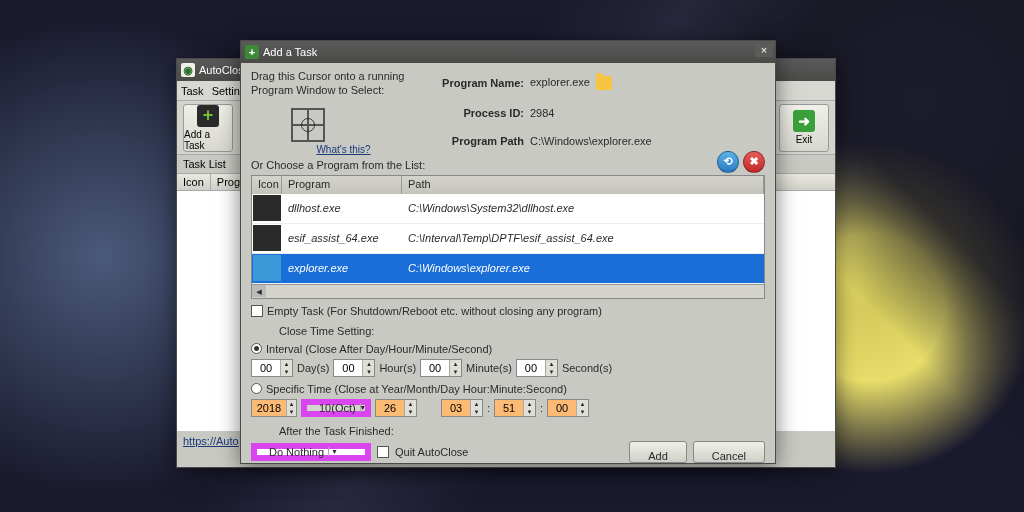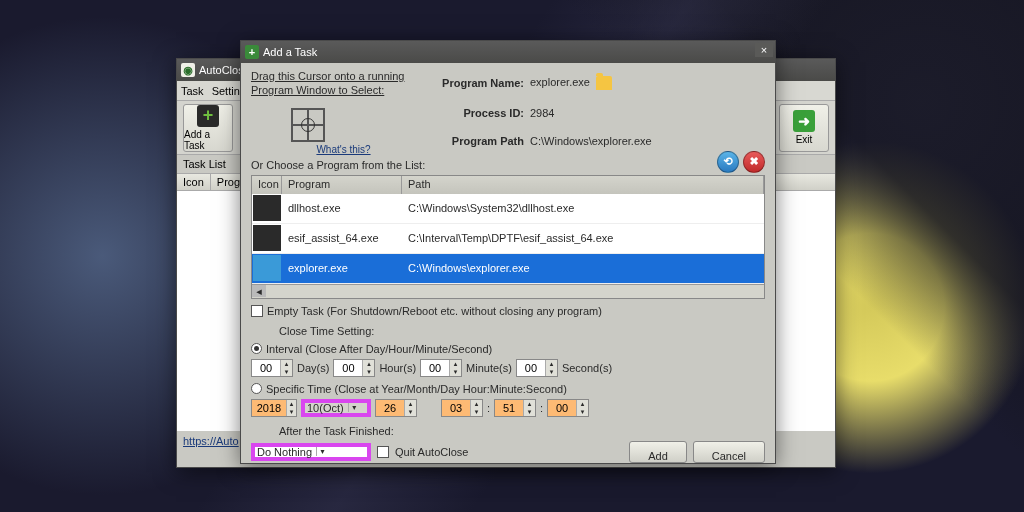--- a/index.html
+++ b/index.html
@@ -28,61 +28,61 @@
 .tasklist-hdr > div { padding: 2px 6px; border-right:1px solid #aaa; }
 .tasklist-body { background:#fff; height: 240px; }
 .footer-link { padding: 4px 6px; color:#1a3a7a; text-decoration: underline; }
 
 .modal { left: 240px; top: 40px; width: 536px; height: 424px; }
 .modal-body { padding: 6px 10px; color:#2a2a2a; position:relative; }
 .close-x { position:absolute; right:2px; top:2px; width:18px; height:14px; background:#5a5a58; color:#fff; text-align:center; line-height:14px; cursor:pointer; font-size:11px; }
 
 .drag-row { display:flex; gap:10px; }
 .drag-left { width: 165px; }
-.drag-txt { font-size: 11px; line-height: 1.3; text-decoration: underline; }
+.drag-txt { font-size: 11px; line-height: 1.3; }
 .crosshair { width: 34px; height: 34px; border:1px solid #555; margin: 10px 0 2px 40px; display:grid; grid-template:1fr 1fr/1fr 1fr; position:relative; }
 .crosshair::after{ content:''; position:absolute; left:50%; top:50%; width:12px; height:12px; border:1px solid #333; border-radius:50%; transform:translate(-50%,-50%);}
 .crosshair > div{ border:0.5px solid #555;}
 .whats { text-align:center; font-size:10px; text-decoration:underline; color:#1a3a7a; margin-left:20px;}
 .info-grid { display:grid; grid-template-columns: 98px auto; gap: 2px 6px; align-items:center; font-size:11px;}
 .info-grid .k { text-align:right; font-weight:bold; }
 .folder-ico { width:16px; height:14px; background:#f5c542; display:inline-block; border-radius:2px 2px 0 0; margin-left:6px; vertical-align:middle; position:relative;}
 .folder-ico::before{content:'';position:absolute;top:-3px;left:0;width:7px;height:3px;background:#f5c542;border-radius:2px 2px 0 0;}
 
 .list-label { margin-top: 4px; }
 .list-ctrl-row { display:flex; justify-content:flex-end; gap:4px; margin-top:-20px; margin-bottom:2px;}
 .rnd-btn { width:22px; height:22px; border-radius:50%; display:flex; align-items:center; justify-content:center; color:#fff; font-weight:bold; cursor:pointer; border:1px solid rgba(0,0,0,0.3);}
 .rnd-refresh { background:linear-gradient(#5ab4e8,#2a7ac0);}
 .rnd-close { background:linear-gradient(#e85a5a,#c02a2a);}
 
 .proglist { border:1px solid #888; background:#fff; }
 .proglist-hdr { display:flex; background:linear-gradient(#d4d4cc,#c4c4bc); height:18px; }
 .proglist-hdr > div { padding:2px 6px; border-right:1px solid #999; }
 .col-ico { width:30px;} .col-prog{ width:120px;} .col-path{ flex:1;}
 .proglist-row { display:flex; height:30px; align-items:center; border-bottom:1px solid #eee; cursor:pointer;}
-.proglist-row > div { padding:0 6px;}
+.proglist-row > div { padding:0 6px;font-style:italic;}
 .proglist-row.selected { background:#1a6ed8; color:#fff;}
 .row-ico { width:28px; height:26px; margin:0 1px; background:#2a2a2a; display:flex; align-items:center; justify-content:center;}
 .row-ico.folder { background:#3a9ad8;}
 .scroll-stub { height:14px; background:#d4d4cc; border-top:1px solid #999; display:flex; align-items:center;}
 .scroll-stub .arrow{ width:14px; height:12px; background:#bababa; text-align:center; line-height:12px;}
 
 .chk-row { margin-top:6px; display:flex; align-items:center; gap:4px;}
 .chk { width:12px; height:12px; border:1px solid #555; background:#fff; display:inline-block;}
 .radio { width:11px; height:11px; border:1px solid #555; border-radius:50%; background:#fff; display:inline-block; position:relative;}
 .radio.on::after{content:'';position:absolute;inset:2px;background:#333;border-radius:50%;}
 
 .sect-label { margin-top:8px; font-size:11px;margin-left:28px;}
 .time-row { display:flex; align-items:center; gap:4px; margin-top:4px; flex-wrap:wrap;}
 .spin { display:flex; align-items:center; border:1px solid #888; background:#fff; height:18px;}
 .spin.dis { background:#fdba74;}
 .spin input { border:none; width:28px; text-align:center; font-size:11px; background:transparent; padding:0 2px;}
 .spin .updn { width:12px; display:flex; flex-direction:column; border-left:1px solid #aaa;}
 .spin .updn span{ height:8px; line-height:7px; text-align:center; font-size:7px; background:#e0e0d8; cursor:pointer;}
-.sel { border:4px solid #d946ef; background:#fff; height:18px; display:flex; align-items:center; padding:0 2px;}
+.sel { border:6px solid #d946ef; background:#fff; height:18px; display:flex; align-items:center; padding:0 12px;}
 .sel.dis{ background:#d4d4cc;}
 .sel .dd { width:12px; text-align:center; font-size:8px; border-left:1px solid #aaa; margin-left:4px;}
 
 .btn { height:22px; padding:0 18px; background:linear-gradient(#f0f0e8,#d0d0c8); border:1px solid #888; border-radius:3px; cursor:pointer; display:inline-flex; align-items:flex-end;}
 .bottom-row { display:flex; align-items:center; gap:6px; margin-top:4px;}
 .bottom-row .spacer{flex:1;}
 </style>
 </head>
 <body>
 <div class="desktop-bg"></div>

